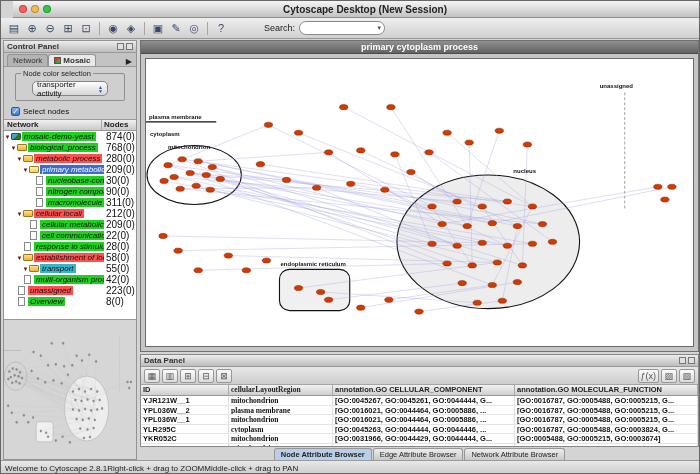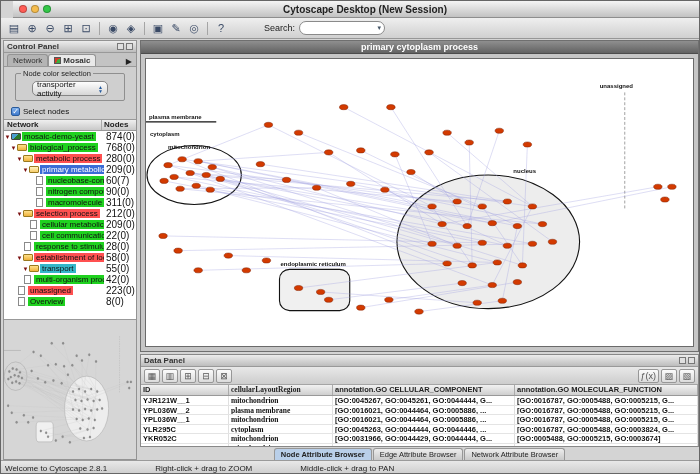--- a/index.html
+++ b/index.html
@@ -65,21 +65,21 @@
   .tree-header .c1{flex:1;padding:0 3px;border-right:1px solid #a8a8a8;}
   .tree-header .c2{width:34px;padding:0 2px;}
   .tree{background:#fff;overflow:hidden;flex:0 0 189px;border-bottom:1px solid #999;}
   .tree-row{display:flex;align-items:center;height:11px;font-size:8px;white-space:nowrap;color:#111;}
   .expander{width:7px;flex:0 0 7px;font-size:6px;color:#7a1010;text-align:center;}
   .node-icon{flex:0 0 10px;width:10px;height:7px;margin-right:1px;border-radius:1px;}
   .node-icon.folder,.node-icon.folder-open{background:linear-gradient(#ffe08a,#eeb23c);border:1px solid #9a7a20;}
   .node-icon.folder-open{background:linear-gradient(#fff2c0,#f6cd6a);}
   .node-icon.leaf{flex:0 0 7px;width:7px;height:9px;background:#fff;border:1px solid #8a8a8a;margin:0 3px 0 1px;border-radius:0;}
   .node-icon.network{background:linear-gradient(135deg,#4aa0d0 0 50%,#2a7a2a 50% 100%);border:1px solid #444;}
-  .tree-label{padding:0 2px;overflow:hidden;flex:0 1 auto;min-width:0;}
+  .tree-label{padding:0 2px;overflow:hidden;flex:0 1 auto;min-width:0;font-style:italic;}
   .hl-green{background:#1fd11f;}
   .hl-red{background:#ff5050;}
   .hl-blue{background:#3a6cd6;color:#fff;}
   .hl-teal{background:#35b6c9;}
   .tree-count{flex:0 0 32px;margin-left:auto;font-size:10px;overflow:hidden;padding-left:2px;color:#111;}
   .birdseye{flex:1;position:relative;background:#d6d6d6;overflow:hidden;}
   .birdseye svg{width:100%;height:100%;}
 
   
   .network-frame{position:absolute;left:139px;top:39px;width:559px;height:312px;
@@ -122,21 +122,21 @@
   
   .browser-tabs{position:absolute;left:139px;top:446px;width:559px;height:13px;
     display:flex;justify-content:center;align-items:flex-end;gap:1px;font-size:7.5px;}
   .browser-tab{padding:0 6px;height:12px;line-height:12px;border:1px solid #979797;border-bottom:none;
     background:linear-gradient(#ededed,#c9c9c9);color:#222;border-radius:3px 3px 0 0;}
   .browser-tab.active{background:#b9cfe9;font-weight:bold;}
 
   
   .statusbar{position:absolute;left:0;top:459px;width:100%;height:15px;
     border-top:1px solid #9a9a9a;background:linear-gradient(#e8e8e8,#cbcbcb);
-    display:flex;align-items:center;gap:48px;padding:0 4px;font-size:8px;color:#222;}
+    display:flex;align-items:center;padding:0 4px;font-size:8px;color:#222;}
 </style>
 </head>
 <body>
 
 <div class="window">
 
   <div class="titlebar">
     <div class="traffic">
       <span class="tl red"></span>
       <span class="tl yel"></span>
@@ -232,41 +232,41 @@
           <span class="expander">▼</span>
           <span class="node-icon folder-open"></span>
           <span class="tree-label hl-blue">primary metabolic proc</span>
           <span class="tree-count">209(0)</span>
         </div>
         <div class="tree-row">
           <span style="flex: 0 0 24px;"></span>
           <span class="expander"></span>
           <span class="node-icon leaf"></span>
           <span class="tree-label hl-green">nucleobase-containing</span>
-          <span class="tree-count">60(7)</span>
+          <span class="tree-count">30(0)</span>
         </div>
         <div class="tree-row">
           <span style="flex: 0 0 24px;"></span>
           <span class="expander"></span>
           <span class="node-icon leaf"></span>
           <span class="tree-label hl-green">nitrogen compound me</span>
           <span class="tree-count">90(0)</span>
         </div>
         <div class="tree-row">
           <span style="flex: 0 0 24px;"></span>
           <span class="expander"></span>
           <span class="node-icon leaf"></span>
           <span class="tree-label hl-green">macromolecule metab</span>
           <span class="tree-count">311(0)</span>
         </div>
         <div class="tree-row">
           <span style="flex: 0 0 12px;"></span>
           <span class="expander">▼</span>
           <span class="node-icon folder"></span>
-          <span class="tree-label hl-red">selection process</span>
+          <span class="tree-label hl-red">cellular locali</span>
           <span class="tree-count">212(0)</span>
         </div>
         <div class="tree-row">
           <span style="flex: 0 0 18px;"></span>
           <span class="expander"></span>
           <span class="node-icon leaf"></span>
           <span class="tree-label hl-green">cellular metabolic pro</span>
           <span class="tree-count">209(0)</span>
         </div>
         <div class="tree-row">

